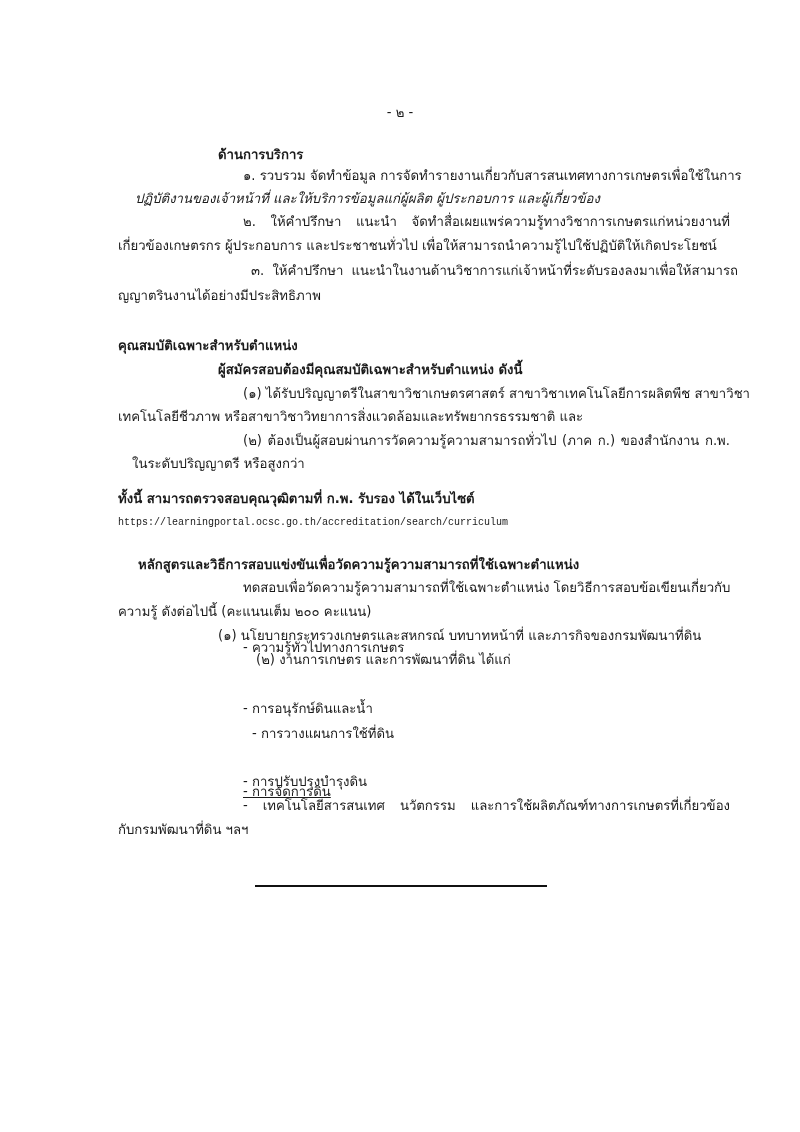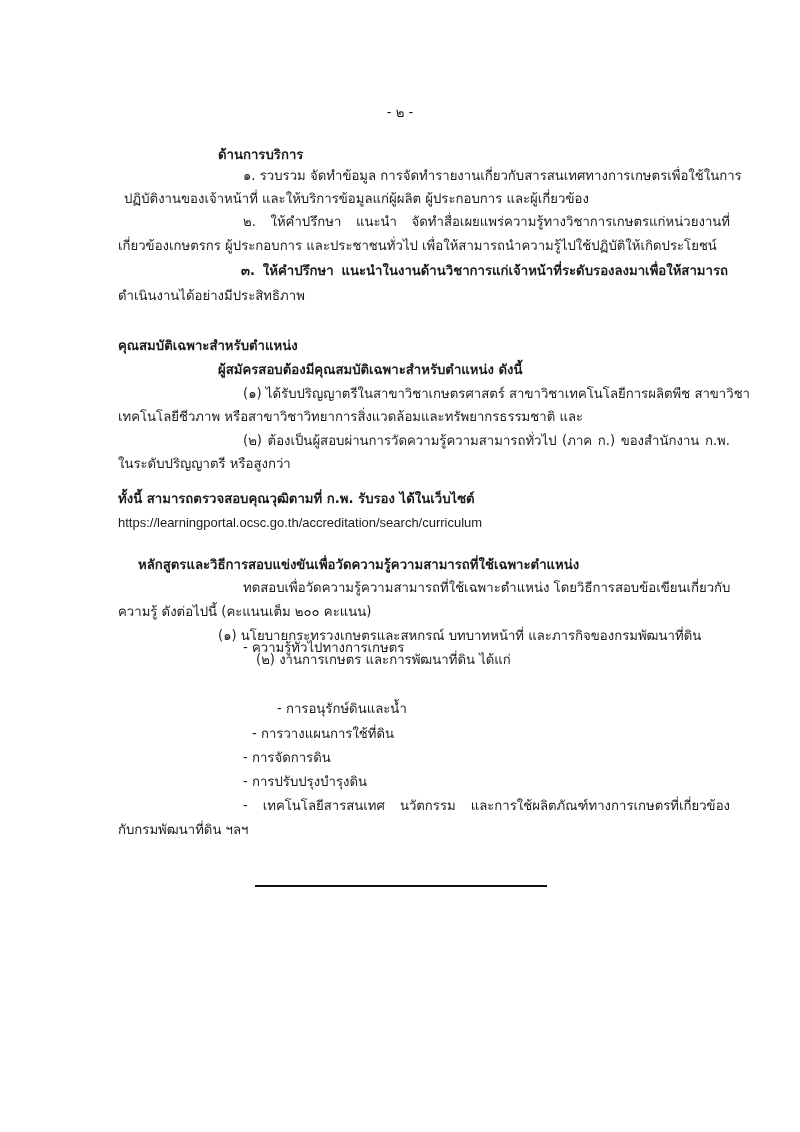--- a/index.html
+++ b/index.html
@@ -1,70 +1,70 @@
 <!DOCTYPE html>
 <html><head>
 <meta charset="utf-8">
 <style>
   html, body { margin: 0; padding: 0; background: #ffffff; }
   body { width: 800px; height: 1132px; position: relative; overflow: hidden;
          font-family: "DejaVu Sans", "Liberation Sans", sans-serif; color: #1a1a1a; }
   .ln { position: absolute; white-space: nowrap; font-size: 13.2px; line-height: 18px; }
   .b { font-weight: bold; }
   .center { left: 0; width: 800px; text-align: center; }
-  .url { font-family: Liberation Sans, sans-serif; font-size: 13px; }
+  .url { font-family: Liberation Mono, monospace; font-size: 10px; }
   .rule { position: absolute; left: 255px; top: 885px; width: 292px; height: 2px; background: #111; }
   .just { text-align: justify; text-align-last: justify; }
 </style>
 </head>
 <body>
 
 <div>
 
   <div class="ln center" style="top:104px;">- ๒ -</div>
 
   <div>
     <div class="ln b" style="left:218px; top:146px;">ด้านการบริการ</div>
 
     <div class="ln just" style="left:243px; top:167px; width:487px;">๑.  รวบรวม จัดทำข้อมูล การจัดทำรายงานเกี่ยวกับสารสนเทศทางการเกษตรเพื่อใช้ในการ</div>
-    <div class="ln" style="left:124px; top:190px;">ปฏิบัติงานของเจ้าหน้าที่ และให้บริการข้อมูลแก่ผู้ผลิต ผู้ประกอบการ และผู้เกี่ยวข้อง</div>
+    <div class="ln" style="left:135px; top:190px;font-style:italic;">ปฏิบัติงานของเจ้าหน้าที่ และให้บริการข้อมูลแก่ผู้ผลิต ผู้ประกอบการ และผู้เกี่ยวข้อง</div>
 
     <div class="ln just" style="left:243px; top:213px; width:487px;">๒.  ให้คำปรึกษา แนะนำ จัดทำสื่อเผยแพร่ความรู้ทางวิชาการเกษตรแก่หน่วยงานที่</div>
     <div class="ln" style="left:118px; top:237px;">เกี่ยวข้องเกษตรกร ผู้ประกอบการ และประชาชนทั่วไป เพื่อให้สามารถนำความรู้ไปใช้ปฏิบัติให้เกิดประโยชน์</div>
 
-    <div class="ln just" style="left:241px; top:262px; width:487px;font-weight:bold;">๓.  ให้คำปรึกษา แนะนำในงานด้านวิชาการแก่เจ้าหน้าที่ระดับรองลงมาเพื่อให้สามารถ</div>
-    <div class="ln" style="left:118px; top:287px;">ดำเนินงานได้อย่างมีประสิทธิภาพ</div>
+    <div class="ln just" style="left:251px; top:262px; width:487px;">๓.  ให้คำปรึกษา แนะนำในงานด้านวิชาการแก่เจ้าหน้าที่ระดับรองลงมาเพื่อให้สามารถ</div>
+    <div class="ln" style="left:118px; top:287px;">ญญาตรินงานได้อย่างมีประสิทธิภาพ</div>
   </div>
 
   <div>
     <div class="ln b" style="left:118px; top:337px;">คุณสมบัติเฉพาะสำหรับตำแหน่ง</div>
     <div class="ln b" style="left:218px; top:361px;">ผู้สมัครสอบต้องมีคุณสมบัติเฉพาะสำหรับตำแหน่ง ดังนี้</div>
 
     <div class="ln just" style="left:243px; top:385px; width:487px;">(๑)  ได้รับปริญญาตรีในสาขาวิชาเกษตรศาสตร์ สาขาวิชาเทคโนโลยีการผลิตพืช สาขาวิชา</div>
     <div class="ln" style="left:118px; top:408px;">เทคโนโลยีชีวภาพ หรือสาขาวิชาวิทยาการสิ่งแวดล้อมและทรัพยากรธรรมชาติ และ</div>
 
     <div class="ln just" style="left:243px; top:432px; width:487px;">(๒)  ต้องเป็นผู้สอบผ่านการวัดความรู้ความสามารถทั่วไป (ภาค ก.) ของสำนักงาน ก.พ.</div>
-    <div class="ln" style="left:118px; top:455px;">ในระดับปริญญาตรี หรือสูงกว่า</div>
+    <div class="ln" style="left:132px; top:455px;">ในระดับปริญญาตรี หรือสูงกว่า</div>
 
     <div class="ln b" style="left:118px; top:490px;text-align:center;">ทั้งนี้ สามารถตรวจสอบคุณวุฒิตามที่ ก.พ. รับรอง ได้ในเว็บไซต์</div>
     <div class="ln url" style="left:118px; top:514px;">https://learningportal.ocsc.go.th/accreditation/search/curriculum</div>
   </div>
 
   <div>
     <div class="ln b" style="left:118px; top:556px;margin-left:20px;">หลักสูตรและวิธีการสอบแข่งขันเพื่อวัดความรู้ความสามารถที่ใช้เฉพาะตำแหน่ง</div>
 
     <div class="ln just" style="left:243px; top:552px; width:487px;margin-top:27px;">ทดสอบเพื่อวัดความรู้ความสามารถที่ใช้เฉพาะตำแหน่ง โดยวิธีการสอบข้อเขียนเกี่ยวกับ</div>
     <div class="ln" style="left:118px; top:603px;">ความรู้ ดังต่อไปนี้ (คะแนนเต็ม ๒๐๐ คะแนน)</div>
 
     <div class="ln" style="left:218px; top:627px;">(๑)  นโยบายกระทรวงเกษตรและสหกรณ์ บทบาทหน้าที่ และภารกิจของกรมพัฒนาที่ดิน</div>
     <div class="ln" style="left:218px; top:651px;margin-left:38px;">(๒)  งานการเกษตร และการพัฒนาที่ดิน ได้แก่</div>
 
     <div class="ln" style="left:243px; top:639px;">- ความรู้ทั่วไปทางการเกษตร</div>
-    <div class="ln" style="left:243px; top:700px;margin-left:34px;">- การอนุรักษ์ดินและน้ำ</div>
+    <div class="ln" style="left:243px; top:700px;">- การอนุรักษ์ดินและน้ำ</div>
     <div class="ln" style="left:243px; top:725px;margin-left:9px;">- การวางแผนการใช้ที่ดิน</div>
-    <div class="ln" style="left:243px; top:749px;">- การจัดการดิน</div>
+    <div class="ln" style="left:243px; top:783px;text-decoration:underline;">- การจัดการดิน</div>
     <div class="ln" style="left:243px; top:773px;">- การปรับปรุงบำรุงดิน</div>
     <div class="ln just" style="left:243px; top:797px; width:487px;">- เทคโนโลยีสารสนเทศ นวัตกรรม และการใช้ผลิตภัณฑ์ทางการเกษตรที่เกี่ยวข้อง</div>
     <div class="ln" style="left:118px; top:821px;">กับกรมพัฒนาที่ดิน ฯลฯ</div>
   </div>
 
   <div class="rule"></div>
 </div>
 
 </body></html>

